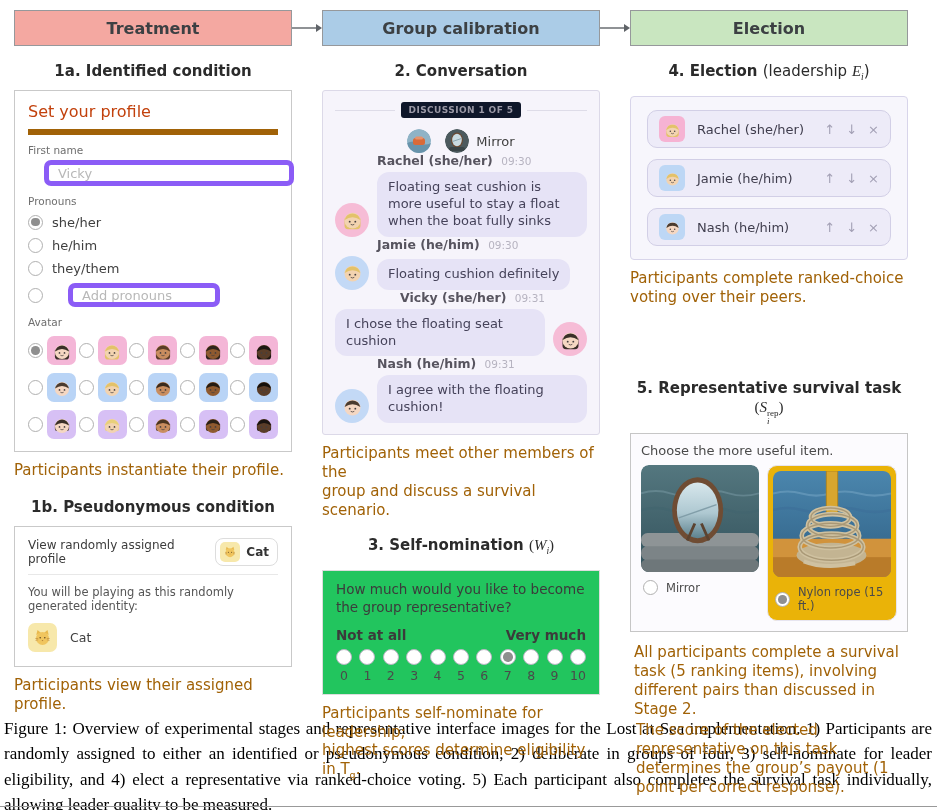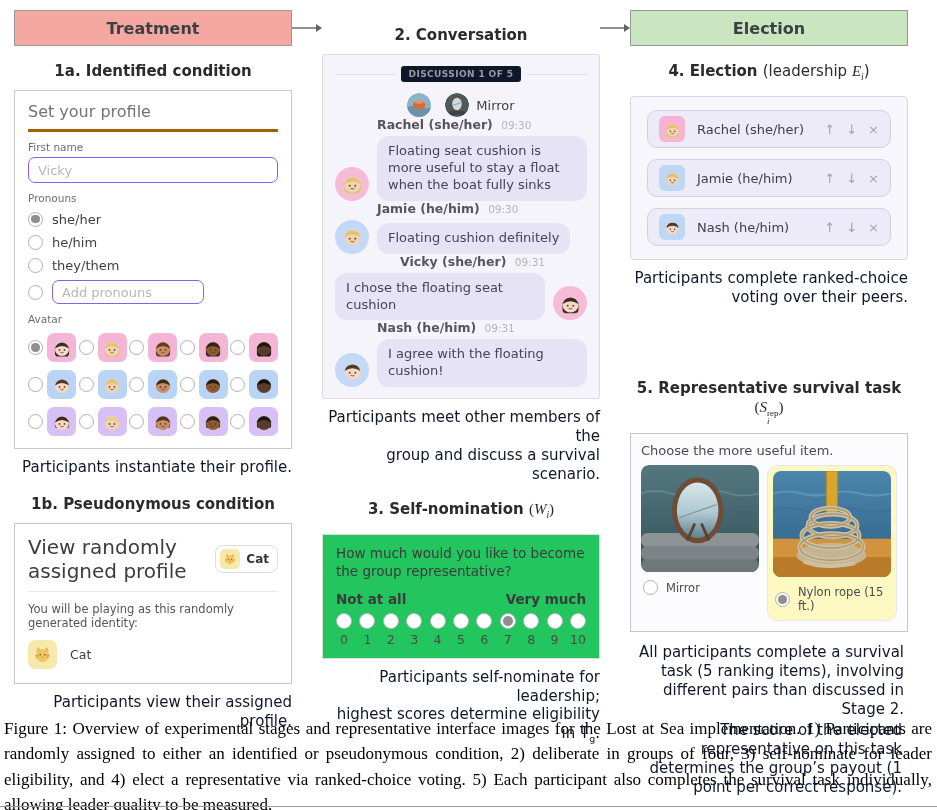--- a/index.html
+++ b/index.html
@@ -11,42 +11,42 @@
     font-weight:bold;font-size:16px;color:#3c4043;}
   .arrow{position:absolute;top:22px;}
   .sec-h{text-align:center;font-weight:bold;font-size:15px;color:#2b2b2b;margin-top:16px;line-height:19px;}
   .sec-h .light{font-weight:normal;}
   .m{font-family:"Liberation Serif",serif;font-style:italic;font-weight:normal;}
   .paren{font-family:"Liberation Serif",serif;font-style:normal;font-weight:normal;}
   sub.msub{font-size:9.5px;}
   .stack{display:inline-flex;flex-direction:column;font-size:9px;line-height:8px;vertical-align:-4px;
     font-family:"Liberation Serif",serif;font-style:normal;text-align:left;}
   .stack .it{font-style:italic;}
-  .caption{text-align:right;font-size:15px;color:#0f172a;line-height:1.26;margin-top:9px;}
+  .caption{text-align:left;font-size:15px;color:#a16207;line-height:1.26;margin-top:9px;}
   .card{background:#fff;border:1px solid #c9c9c9;margin-top:9px;box-sizing:border-box;}
   
   .p-card{padding:11px 13px 12px;}
-  .card-title{font-size:16px;color:#737373;padding-bottom:8px;border-bottom:3px solid #a16207;}
+  .card-title{font-size:16px;color:#c2410c;padding-bottom:8px;border-bottom:6px solid #a16207;}
   .fld-label{font-size:10.5px;color:#6e6e6e;margin-top:9px;margin-bottom:4px;}
-  input.txt{box-sizing:border-box;height:26px;border:1px solid #8b5cf6;border-radius:7px;padding:0 9px;
-    font-size:13px;color:#555;background:#fff;font-family:inherit;outline:none;}
+  input.txt{box-sizing:border-box;height:26px;border:5px solid #8b5cf6;border-radius:7px;padding:0 9px;
+    font-size:13px;color:#555;background:#fff;font-family:inherit;outline:none;margin-left:16px;}
   input.txt::placeholder{color:#b8b8b8;}
   .w100{width:100%;}
   .radio-row{display:flex;align-items:center;gap:9px;margin-top:7px;font-size:13px;color:#3f3f3f;min-height:16px;}
   .radio{width:15px;height:15px;border:1.5px solid #b0b0b0;border-radius:50%;background:#fff;
     box-sizing:border-box;position:relative;flex:none;display:inline-block;}
   .radio.sel::after{content:"";position:absolute;inset:2.2px;border-radius:50%;background:#8f8f8f;}
   .av-row{display:flex;align-items:center;justify-content:space-between;margin-top:8px;}
   .av-cell{display:flex;align-items:center;gap:4px;}
   .tile{width:29px;height:29px;border-radius:7px;display:flex;align-items:center;justify-content:center;flex:none;}
   .face{width:24px;height:24px;display:block;}
   
   .v-card{padding:11px 13px 14px;}
   .v-head{display:flex;align-items:center;justify-content:space-between;padding-bottom:8px;border-bottom:1px solid #e8e8e8;}
-  .v-title{font-size:20px;color:#3c3c3c;}
+  .v-title{font-size:12px;color:#3c3c3c;}
   .badge{display:flex;align-items:center;gap:6px;border:1px solid #ddd;border-radius:8px;padding:3px 8px 3px 4px;background:#fff;}
   .badge .cat-tile{width:20px;height:20px;border-radius:5px;}
   .badge-label{font-size:12px;font-weight:bold;color:#333;}
   .cat-tile{background:#f7e8ab;display:flex;align-items:center;justify-content:center;flex:none;}
   .v-body{font-size:11.5px;color:#555;margin-top:10px;}
   .v-id{display:flex;align-items:center;margin-top:10px;gap:13px;}
   .v-id .cat-tile{width:29px;height:29px;border-radius:7px;}
   .v-id-label{font-size:12.5px;color:#3f3f3f;}
   
   .chat-card{background:#f6f4fb;border:1px solid #dcd9e8;border-radius:3px;padding:11px 12px;margin-top:9px;}
@@ -82,21 +82,21 @@
   .cand .tile{width:26px;height:26px;border-radius:6px;}
   .cand .face{width:21px;height:21px;}
   .cand-name{font-size:13px;color:#3f3d4d;margin-left:12px;}
   .cand-ctrls{margin-left:auto;display:flex;gap:11px;color:#a3a0b5;font-size:13px;}
   .cand-ctrls span{cursor:default;}
   
   .surv-card{background:#fcfbfe;border:1px solid #c6c6c6;margin-top:8px;padding:9px 10px 10px;}
   .surv-prompt{font-size:13px;color:#4a4a4a;}
   .surv-tiles{display:flex;gap:8px;margin-top:7px;align-items:flex-start;}
   .surv-opt{flex:1;}
-  .surv-opt.boxed{border:1px solid #e7e5f0;border-radius:10px;background:#fef9c3;padding:5px 5px 7px;}
+  .surv-opt.boxed{border:1px solid #e7e5f0;border-radius:10px;background:#eab308;padding:5px 5px 7px;}
   .surv-img{width:100%;border-radius:8px;display:block;}
   .surv-radio-row{display:flex;align-items:center;gap:8px;margin-top:8px;font-size:11.5px;color:#4a4a4a;padding-left:2px;}
   .cap-gap{margin-top:2px;}
   
   .fig-caption{margin:26px 5px 0 4px;font-family:"Liberation Serif",serif;font-size:17px;
     line-height:25.4px;color:#000;text-align:justify;}
   .fig-caption .it{}
   .bottom-rule{position:absolute;left:0;right:0;bottom:3px;border-top:1px solid #999;}
   .hidden-defs{position:absolute;width:0;height:0;overflow:hidden;}
 </style>
@@ -348,20 +348,23 @@
   <svg class="arrow" style="left:292px;" width="30" height="12">
     <line x1="0" y1="6" x2="25" y2="6" stroke="#5f6368" stroke-width="1.4"></line>
     <path d="M24,2 L30,6 L24,10 Z" fill="#5f6368"></path>
   </svg>
   <svg class="arrow" style="left:600px;" width="30" height="12">
     <line x1="0" y1="6" x2="25" y2="6" stroke="#5f6368" stroke-width="1.4"></line>
     <path d="M24,2 L30,6 L24,10 Z" fill="#5f6368"></path>
   </svg>
 
   <div class="col col2">
+    <div class="stage-header" style="background-color: rgb(171, 204, 231);">
+      <span>Group calibration</span>
+    </div>
 
     <div class="sec-h">
       <span>2. Conversation</span>
     </div>
 
     <div class="chat-card">
       <div class="disc-row">
         <span class="disc-line"></span>
         <span class="disc-pill">DISCUSSION 1 OF 5</span>
         <span class="disc-line"></span>

